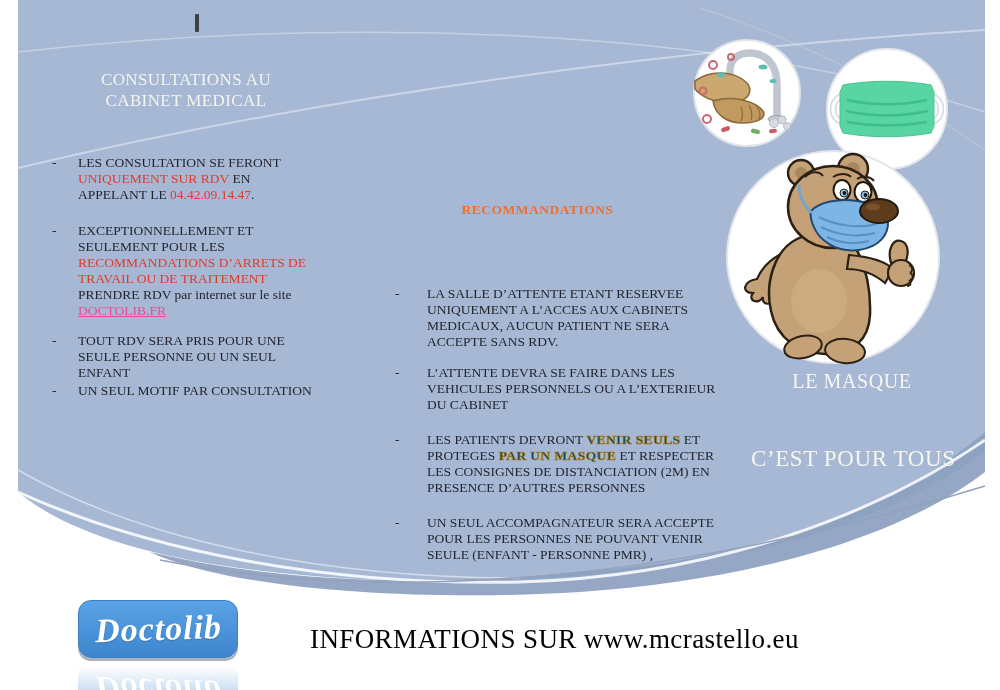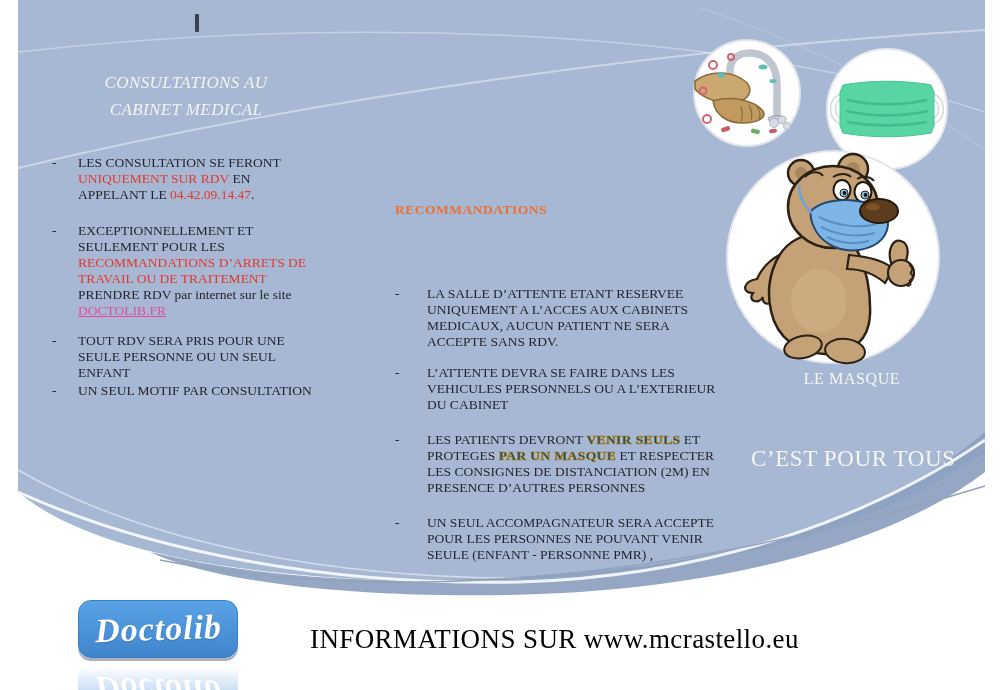--- a/index.html
+++ b/index.html
@@ -3,44 +3,44 @@
 <meta charset="utf-8">
 <style>
   html,body{margin:0;padding:0;background:#ffffff;}
   #stage{position:relative;width:1000px;height:690px;background:#ffffff;overflow:hidden;
          font-family:"Liberation Serif",serif;}
   #bg-art{position:absolute;left:0;top:0;}
 
   .cursor{position:absolute;left:195px;top:14px;width:4px;height:18px;background:#3c4148;border-radius:1px;}
 
   .slide-title{position:absolute;left:56px;top:69px;width:260px;text-align:center;
-    font-size:17px;line-height:27px;letter-spacing:.4px;color:#f4f4ee;white-space:pre-line;font-style:italic;}
+    font-size:17px;line-height:21px;letter-spacing:.4px;color:#f4f4ee;white-space:pre-line;}
 
   .bullets{position:absolute;display:flex;flex-direction:column;}
   .bullets.left-col{left:52px;top:155px;width:268px;}
   .bullets.mid-col{left:395px;top:286px;width:332px;}
   .bullet{display:grid;font-size:13.5px;line-height:16px;color:#23252e;}
   .left-col .bullet{grid-template-columns:26px 242px;}
   .mid-col .bullet{grid-template-columns:32px 300px;}
   .left-col .bullet.gap-a{margin-bottom:20px;}
   .left-col .bullet.gap-b{margin-bottom:14px;}
   .left-col .bullet.gap-c{margin-bottom:2px;}
   .mid-col .bullet.gap-a{margin-bottom:15px;}
   .mid-col .bullet.gap-b{margin-bottom:19px;}
   .bullet .dash{color:#23252e;}
 
   .seg-red{color:#e6372b;}
   .seg-orange{color:#ec4899;text-decoration:underline;}
   .seg-gold{color:#0c4a6e;-webkit-text-stroke:.7px #a3781a;font-weight:bold;letter-spacing:.4px;}
 
-  .mid-heading{position:absolute;left:395px;top:202px;width:285px;
+  .mid-heading{position:absolute;left:395px;top:202px;width:285px;text-align:center;
     font-size:13.5px;font-weight:bold;letter-spacing:.5px;color:#ed7031;}
 
   .slogan1{position:absolute;left:752px;top:370px;width:200px;text-align:center;
-    font-size:16px;letter-spacing:.6px;color:#f6f6f1;}
+    font-size:20px;letter-spacing:.6px;color:#f6f6f1;}
   .slogan2{position:absolute;left:751px;top:446px;width:240px;text-align:left;
     font-size:23px;letter-spacing:.6px;color:#f6f6f1;}
 
   .dl-btn{position:absolute;left:78px;top:600px;width:160px;height:58px;border-radius:13px;
     background:linear-gradient(#5aa3e6,#3e85cc);border:1px solid #3a7ec2;
     box-shadow:0 3px 0 rgba(40,60,90,.4);display:flex;align-items:center;justify-content:center;
     box-sizing:border-box;cursor:pointer;}
   .dl-label{font-style:italic;font-weight:bold;font-size:34px;color:#ffffff;letter-spacing:1px;
     transform:rotate(-2deg);text-shadow:0 1px 1px rgba(30,60,100,.35);}
   .dl-reflect{position:absolute;left:78px;top:661px;width:160px;height:30px;overflow:hidden;opacity:.32;

